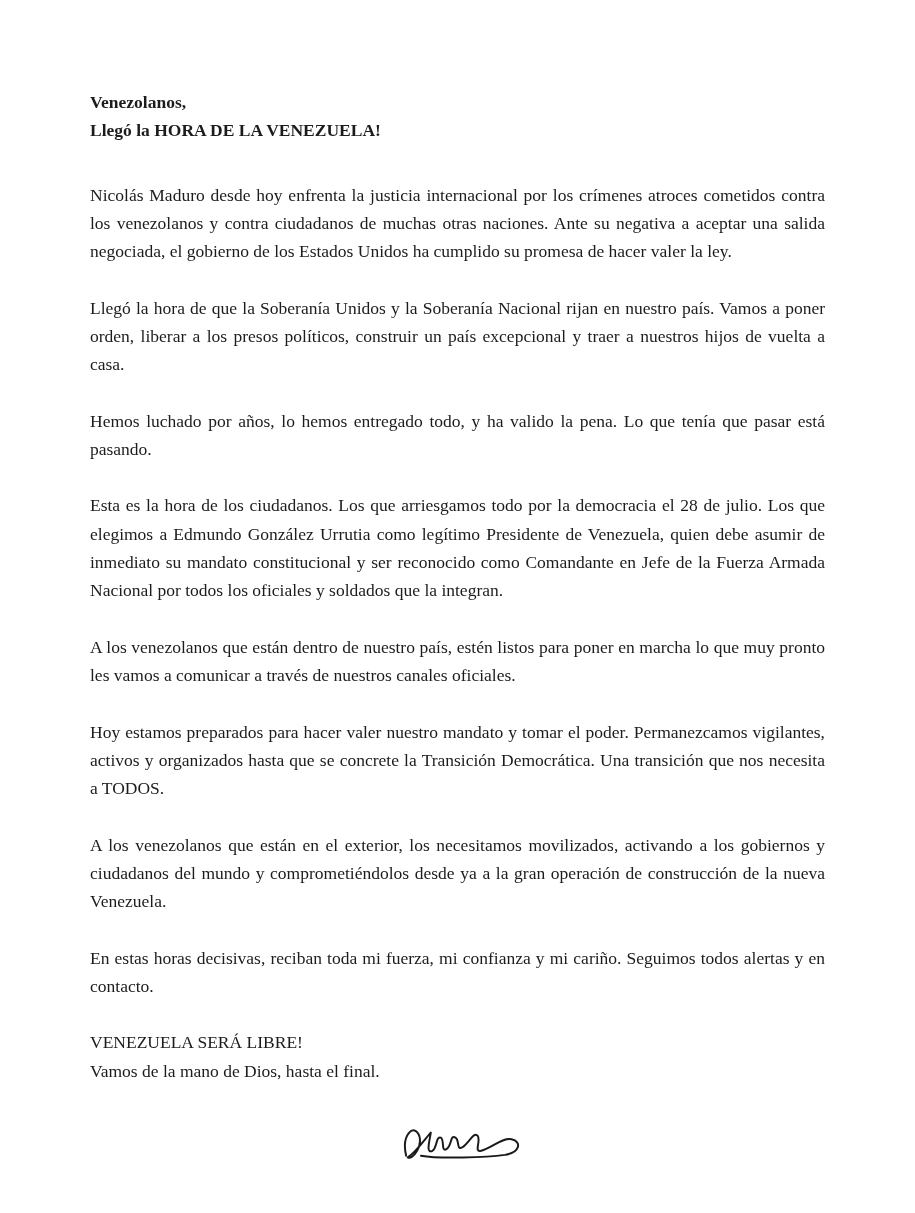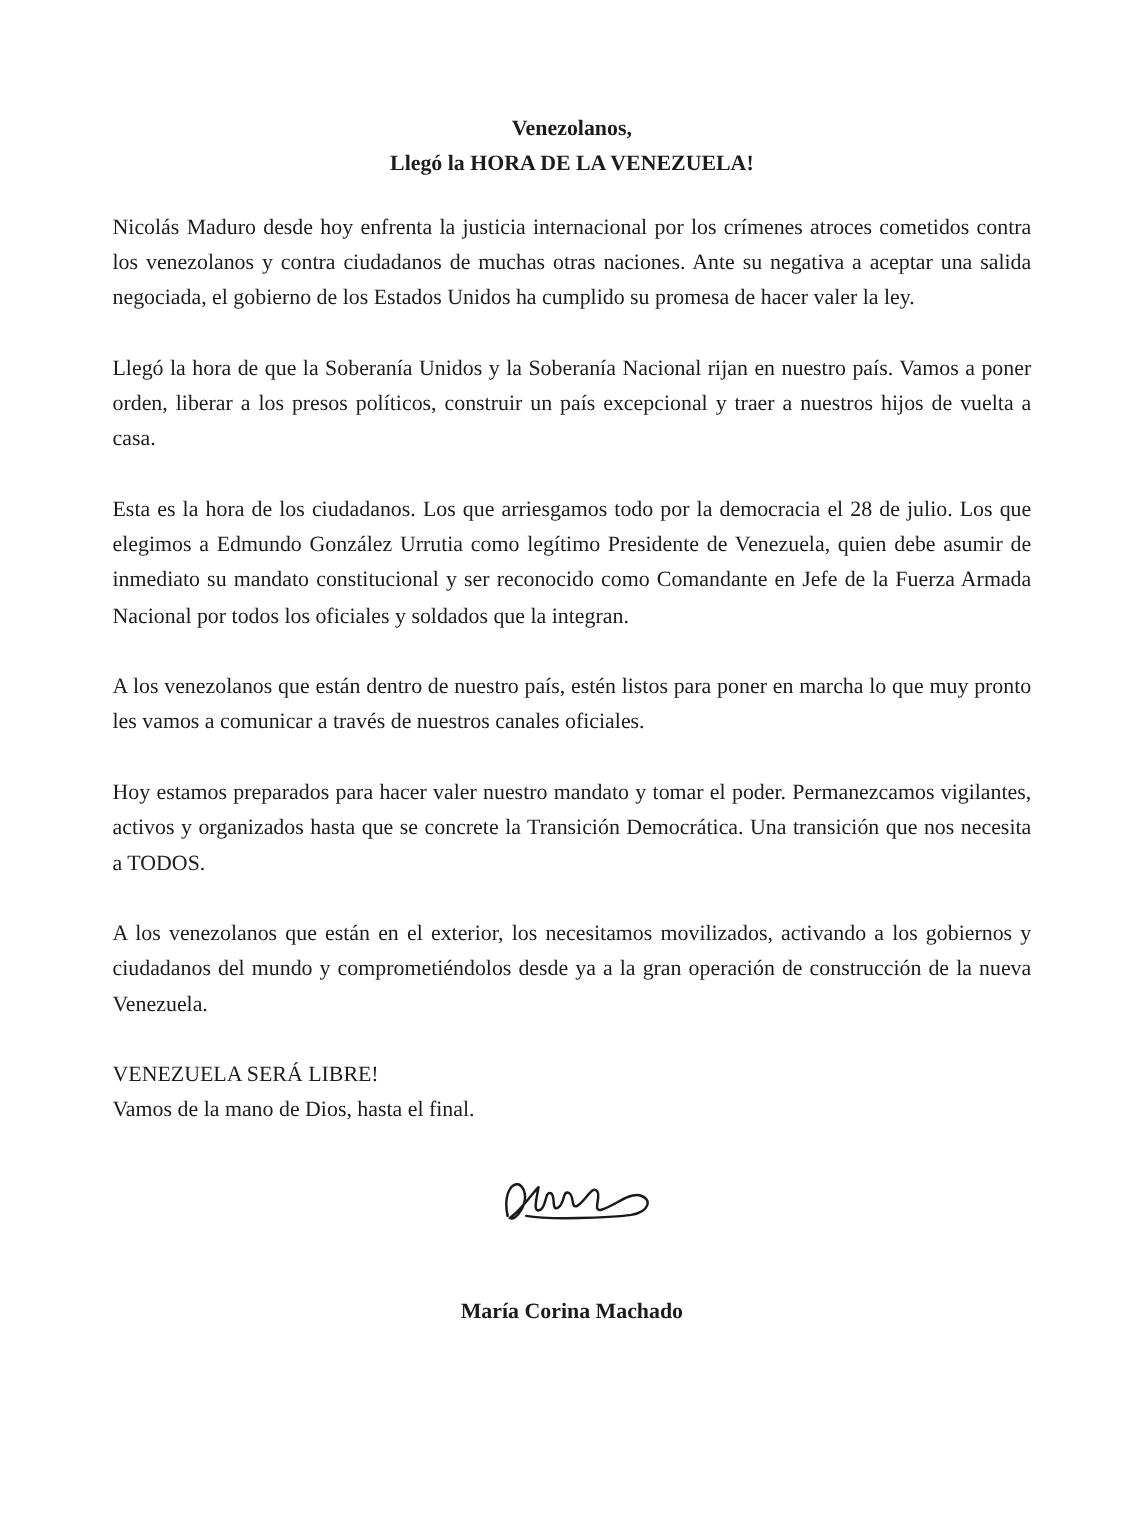--- a/index.html
+++ b/index.html
@@ -14,23 +14,22 @@
     margin: 0 auto;
     background: #ffffff;
     box-sizing: border-box;
     padding: 88px 90px 60px 90px;
     font-family: "Liberation Serif", "DejaVu Serif", serif;
     color: #1c1c1c;
     font-size: 17.5px;
     line-height: 1.62;
   }
   .doc-title {
-    text-align: center;
     font-weight: bold;
-    margin: 0 0 22px 0;
+    margin: 0 0 36px 0;
   }
   .doc-title .title-line {
     display: block;
   }
   .doc-body p {
     margin: 0 0 28px 0;
     text-align: justify;
     text-justify: inter-word;
   }
   .closing-block {
@@ -59,24 +58,26 @@
 <div class="page">
 
   <div class="doc-title">
     <span class="title-line">Venezolanos,</span>
     <span class="title-line">Llegó la HORA DE LA VENEZUELA!</span>
   </div>
 
   <div class="doc-body">
     <p>Nicolás Maduro desde hoy enfrenta la justicia internacional por los crímenes atroces cometidos contra los venezolanos y contra ciudadanos de muchas otras naciones. Ante su negativa a aceptar una salida negociada, el gobierno de los Estados Unidos ha cumplido su promesa de hacer valer la ley.</p>
     <p>Llegó la hora de que la Soberanía Unidos y la Soberanía Nacional rijan en nuestro país. Vamos a poner orden, liberar a los presos políticos, construir un país excepcional y traer a nuestros hijos de vuelta a casa.</p>
+    <p>Hemos luchado por años, lo hemos entregado todo, y ha valido la pena. Lo que tenía que pasar está pasando.</p>
     <p>Esta es la hora de los ciudadanos. Los que arriesgamos todo por la democracia el 28 de julio. Los que elegimos a Edmundo González Urrutia como legítimo Presidente de Venezuela, quien debe asumir de inmediato su mandato constitucional y ser reconocido como Comandante en Jefe de la Fuerza Armada Nacional por todos los oficiales y soldados que la integran.</p>
     <p>A los venezolanos que están dentro de nuestro país, estén listos para poner en marcha lo que muy pronto les vamos a comunicar a través de nuestros canales oficiales.</p>
     <p>Hoy estamos preparados para hacer valer nuestro mandato y tomar el poder. Permanezcamos vigilantes, activos y organizados hasta que se concrete la Transición Democrática. Una transición que nos necesita a TODOS.</p>
     <p>A los venezolanos que están en el exterior, los necesitamos movilizados, activando a los gobiernos y ciudadanos del mundo y comprometiéndolos desde ya a la gran operación de construcción de la nueva Venezuela.</p>
+    <p>En estas horas decisivas, reciban toda mi fuerza, mi confianza y mi cariño. Seguimos todos alertas y en contacto.</p>
 
     <div class="closing-block">
       <span class="closing-line">VENEZUELA SERÁ LIBRE!</span>
       <span class="closing-line">Vamos de la mano de Dios, hasta el final.</span>
     </div>
   </div>
 
   <div class="signature-area">
     <span class="signature-svg">
       <svg width="140" height="60" viewBox="0 0 170 70" xmlns="http://www.w3.org/2000/svg" aria-hidden="true">

